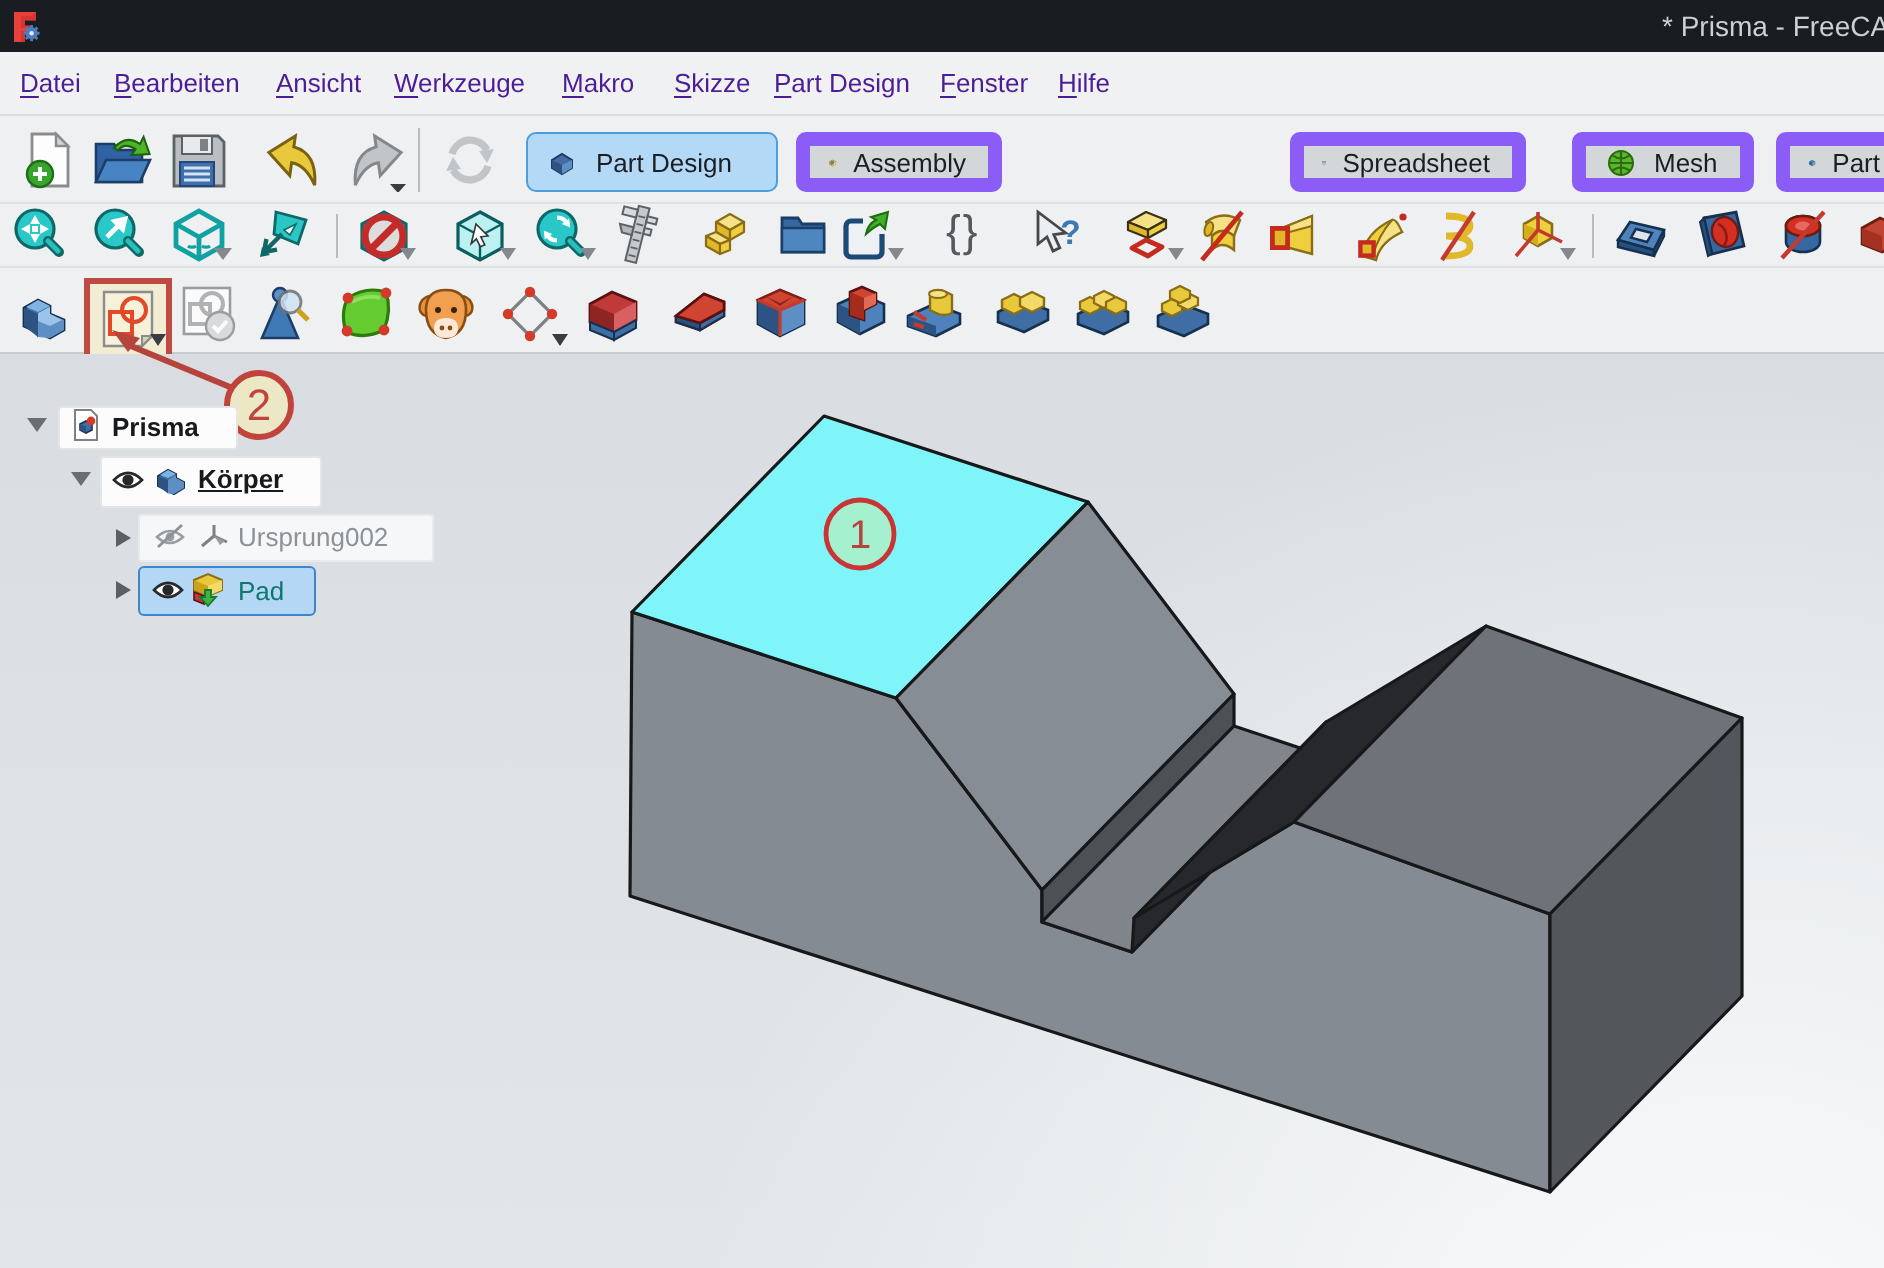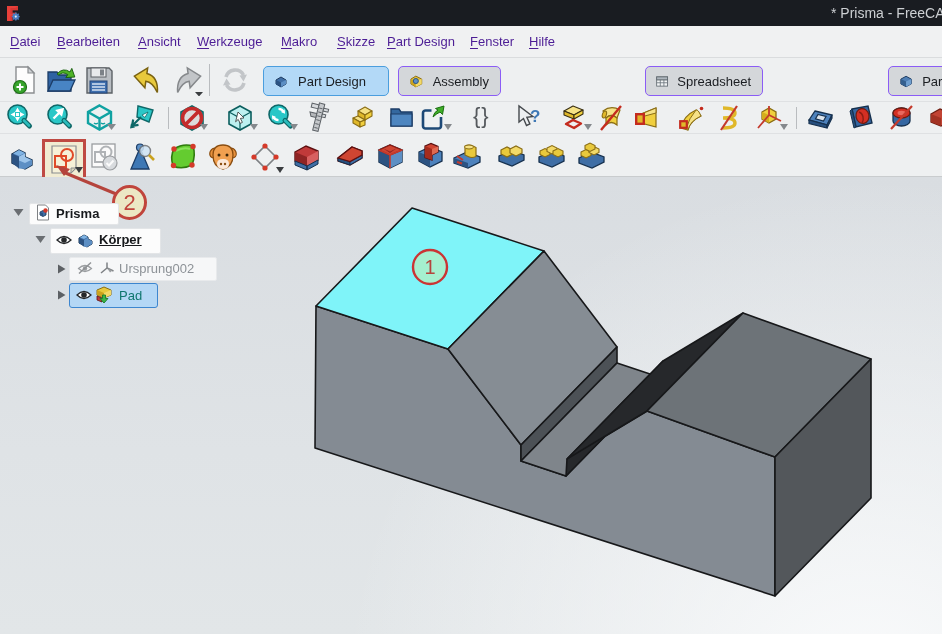--- a/index.html
+++ b/index.html
@@ -10,21 +10,21 @@
   .menubar{left:0;top:26px;width:942px;height:32px;background:#f0f1f2;
     border-bottom:1px solid #dadcde;box-sizing:border-box;}
   .mi{position:absolute;top:34px;font-size:13px;color:#4c1d95;}
   .mi u{text-decoration-thickness:1px;text-underline-offset:2px;}
   .tb{left:0;width:942px;background:#eef0f1;}
   .tb1{top:58px;height:44px;border-bottom:1px solid #dfe1e3;box-sizing:border-box;}
   .tb2{top:102px;height:32px;border-bottom:1px solid #dfe1e3;box-sizing:border-box;}
   .tb3{top:134px;height:43px;border-bottom:1px solid #c9ccce;box-sizing:border-box;}
   .vsep{position:absolute;width:1px;background:#b9bcbf;}
   .wb{position:absolute;top:66px;height:30px;border-radius:5px;background:#d4d7da;
-      border:1px solid #8b5cf6;box-sizing:border-box;font-size:13px;color:#1b1e22;
+      border:7px solid #8b5cf6;box-sizing:border-box;font-size:13px;color:#1b1e22;
       display:flex;align-items:center;}
   .wb svg{margin-left:9px;}
   .wb span{margin-left:8px;margin-right:11px;white-space:nowrap;}
   .wbactive{background:#b3d9f7;border:1px solid #4b9ede;}
   .icon{position:absolute;}
   .viewport{left:0;top:177px;width:942px;height:457px;
     background:radial-gradient(circle 700px at 92% 115%, #fafbfc 0%, rgba(250,251,252,0) 75%),
       linear-gradient(180deg,#d9dde1,#dfe3e6 60%,#e2e6e8);}
   .boxw{background:#fcfcfc;border:1px solid #e3e5e7;border-radius:2px;}
   .boxg{background:#f6f7f8;border:1px solid #e8eaec;border-radius:2px;}
@@ -383,20 +383,27 @@
       <span>Assembly</span>
     </div>
   <div class="wb" style="left:645px;width:118px">
     <svg width="17" height="17" viewBox="0 0 17 17">
       <rect x="2" y="3" width="13" height="11" fill="#f2f4f5" stroke="#5f686f"></rect>
       <path d="M2 6.5 H15 M2 10 H15 M6.3 3 V14 M10.6 3 V14" stroke="#6c757c" stroke-width="1"></path>
       <rect x="2" y="3" width="13" height="3.5" fill="#aeb6bd" stroke="#5f686f"></rect>
     </svg>
       <span>Spreadsheet</span>
     </div>
+  <div class="wb" style="left:786px;width:91px">
+    <svg width="17" height="17" viewBox="0 0 17 17">
+      <circle cx="8.5" cy="8.5" r="6" fill="#59b52a" stroke="#2c6b0d"></circle>
+      <path d="M2.5 8.5 H14.5 M8.5 2.5 V14.5 M4 4.5 Q8.5 8 13 4.5 M4 12.5 Q8.5 9 13 12.5" stroke="#2c6b0d" stroke-width="1" fill="none"></path>
+    </svg>
+      <span>Mesh</span>
+    </div>
   <div class="wb" style="left:888px;width:70px">
     <svg width="17" height="17" viewBox="0 0 17 17">
       <path d="M3 6 L8.5 3 L14 6 L14 11 L8.5 14 L3 11 Z" fill="#4f7fb5" stroke="#1e3a5f"></path>
       <path d="M3 6 L8.5 8.5 L8.5 14 L3 11 Z" fill="#35608f"></path>
       <path d="M8.5 8.5 L14 6 L14 11 L8.5 14 Z" fill="#6f9fd0"></path>
     </svg>
       <span>Part</span>
     </div>
 
   <div class="abs viewport"></div>

